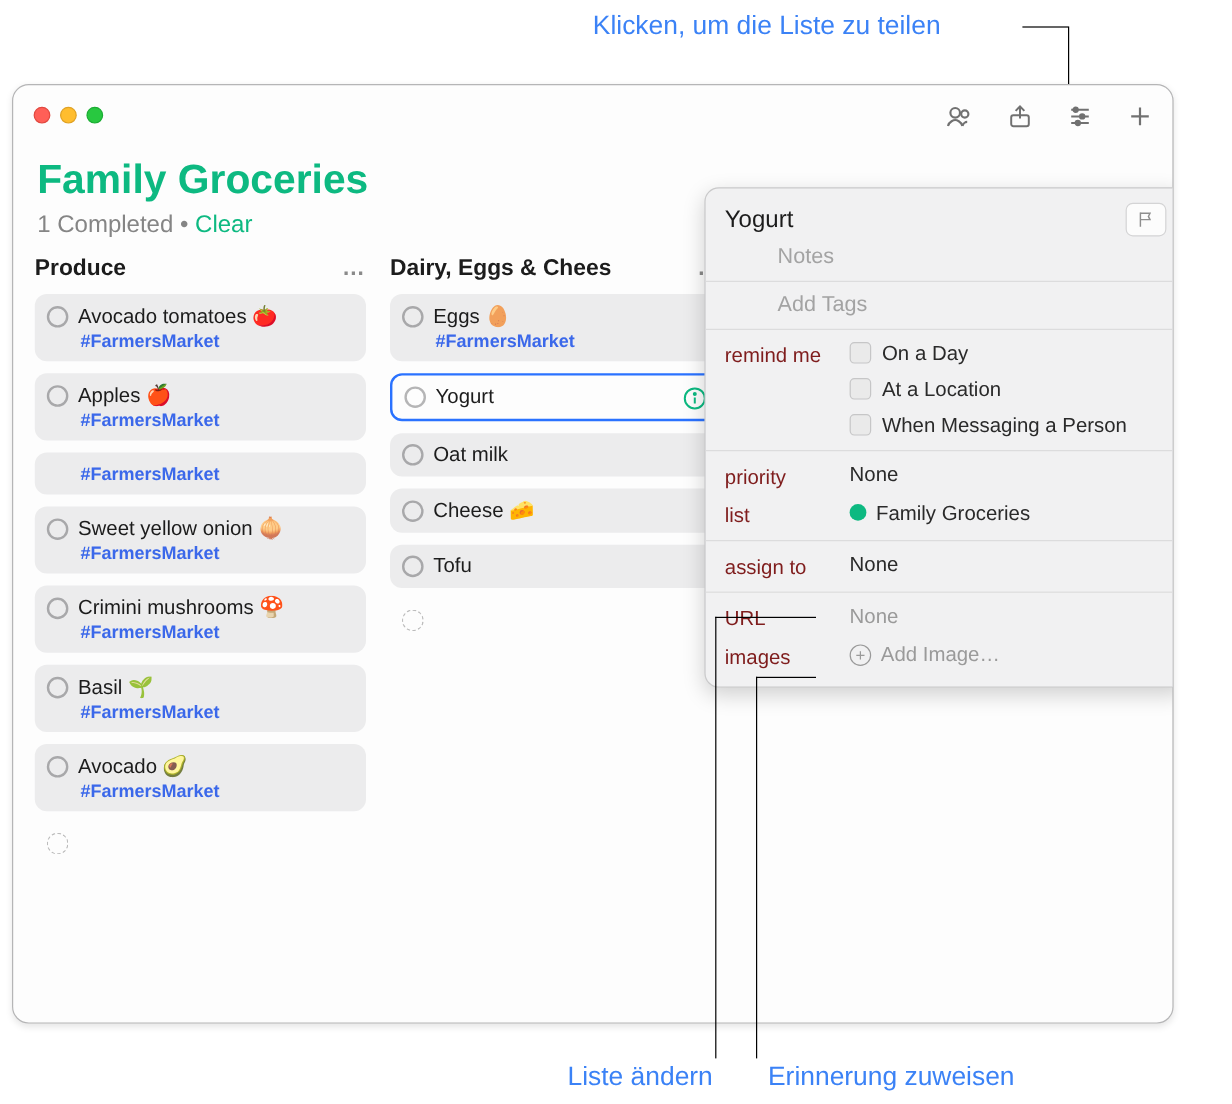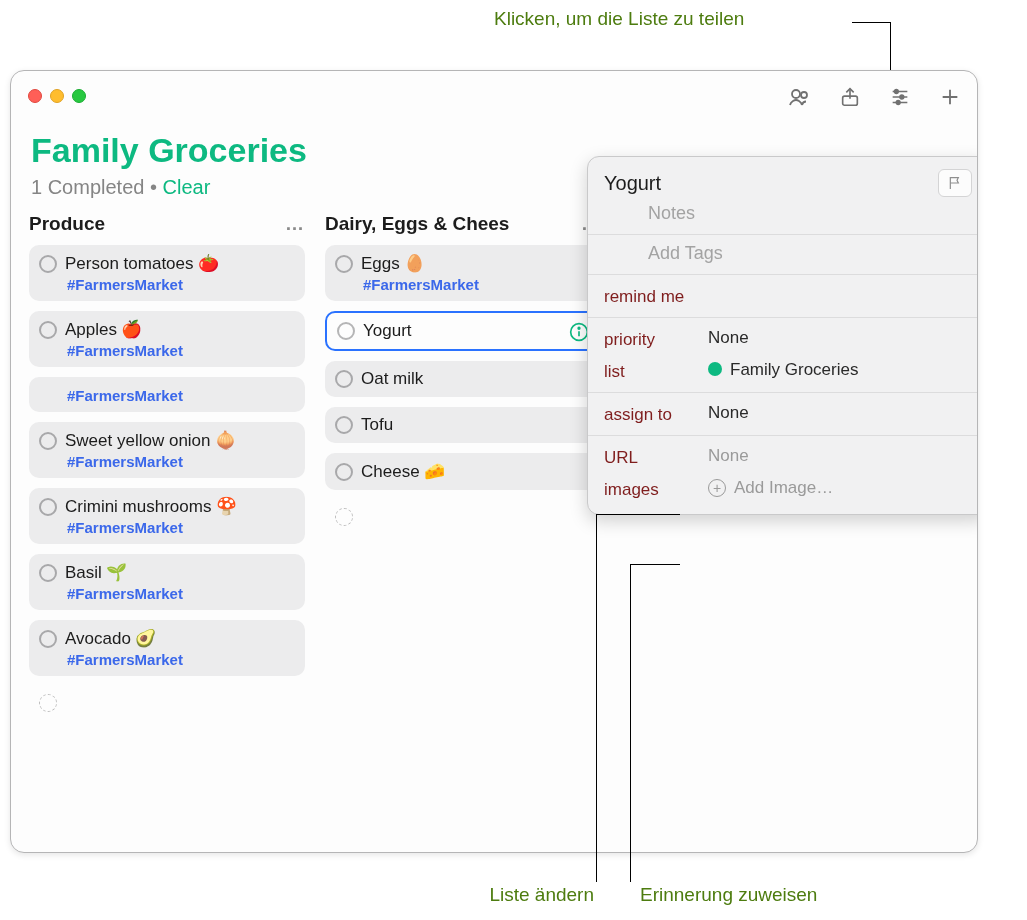--- a/index.html
+++ b/index.html
@@ -17,22 +17,22 @@
     margin: 0;
     font-family: -apple-system, "Helvetica Neue", Arial, sans-serif;
     color: var(--text);
     background: #fff;
     width: 1027px;
     height: 920px;
     position: relative;
   }
   .callout {
     position: absolute;
-    font-size: 19px;
-    color: #4d7c0f;
+    font-size: 22px;
+    color: #3b82f6;
   }
   .callout-line {
     position: absolute;
     background: #000;
   }
   
   .window {
     position: absolute;
     left: 10px;
     top: 70px;
@@ -247,21 +247,21 @@
 
     <div class="col">
       <div class="col-head">
         <span class="title">Produce</span>
         <span class="dots">…</span>
       </div>
 
       <div class="item">
         <div class="row1">
             <span class="check"></span>
-          <span>Person tomatoes 🍅</span>
+          <span>Avocado tomatoes 🍅</span>
           </div>
         <div class="tag">#FarmersMarket</div>
       </div>
       <div class="item">
         <div class="row1">
             <span class="check"></span>
           <span>Apples 🍎</span>
           </div>
         <div class="tag">#FarmersMarket</div>
       </div>
@@ -331,27 +331,27 @@
       </div>
       <div class="item">
         <div class="row1">
             <span class="check"></span>
           <span>Oat milk</span>
           </div>
       </div>
       <div class="item">
         <div class="row1">
             <span class="check"></span>
+          <span>Cheese 🧀</span>
+          </div>
+      </div>
+      <div class="item">
+        <div class="row1">
+            <span class="check"></span>
           <span>Tofu</span>
-          </div>
-      </div>
-      <div class="item">
-        <div class="row1">
-            <span class="check"></span>
-          <span>Cheese 🧀</span>
           </div>
       </div>
       <div class="item" style="background:transparent;">
         <div class="row1">
             <span class="check check-empty"></span>
           </div>
       </div>
     </div>
   </div>
 
@@ -366,20 +366,31 @@
       </div>
     </div>
     <div class="panel-ph">Notes</div>
     <div class="panel-sep"></div>
     <div class="panel-ph" style="margin-top:8px;">Add Tags</div>
     <div class="panel-sep"></div>
 
     <div class="field-rows">
       <div class="field-row">
         <div class="field-label">remind me</div>
+        <div class="field-val">
+          <div style="margin-bottom:10px;">
+            <span class="chk"></span><span>On a Day</span>
+          </div>
+          <div style="margin-bottom:10px;">
+            <span class="chk"></span><span>At a Location</span>
+          </div>
+          <div>
+            <span class="chk"></span><span>When Messaging a Person</span>
+          </div>
+        </div>
       </div>
       <div class="sep-row"></div>
       <div class="field-row">
         <div class="field-label">priority</div>
         <div class="field-val">None</div>
       </div>
       <div class="field-row">
         <div class="field-label">list</div>
         <div class="field-val">
           <span class="list-dot"></span><span>Family Groceries</span>

